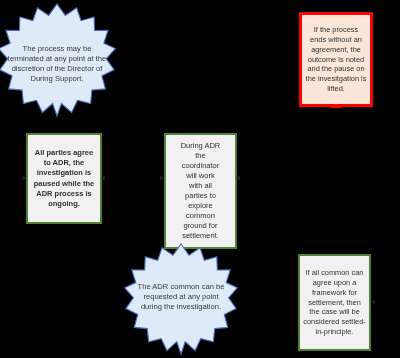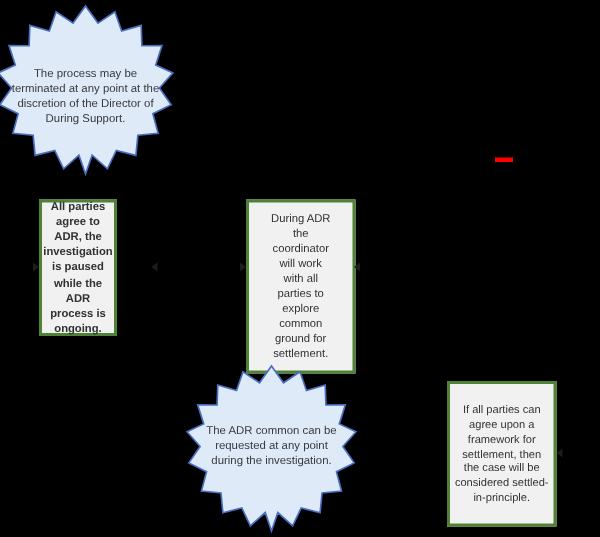--- a/index.html
+++ b/index.html
@@ -93,21 +93,21 @@
     border: 2px solid #4f8234;
   }
   .box.red {
     background: #fbe6d7;
     border: 3px solid #ff0000;
   }
 
   #box-paused {
     left: 26px;
     top: 133px;
-    width: 52px;
+    width: 76px;
     height: 91px;
     font-size: 7.5px;
     font-weight: bold;
     padding: 0 3px;
   }
 
   #box-coordinator {
     left: 164px;
     top: 133px;
     width: 73px;
@@ -159,20 +159,23 @@
 
   <div class="star-node" id="star-terminate">
     <svg width="118" height="124" viewBox="0 0 118 124">
       <polygon points="59,2 67.3,13.4 78.6,5.9 83.1,18.7 96.1,14.9 96.6,28.5 110,28.4 105.8,41.3 117.3,46.6 108.3,56.7 116.1,67.8 103.9,73.8 107.4,86.9 93.9,88.1 92.6,101.6 79.5,98.3 73.6,110.5 63.4,101.5 59,114 54.6,101.5 44.4,110.5 38.5,98.3 25.4,101.6 24.1,88.1 10.6,86.9 14.1,73.8 1.9,67.8 9.7,56.7 0.7,46.6 12.2,41.3 8,28.4 21.4,28.5 21.9,14.9 34.9,18.7 39.4,5.9 50.7,13.4" fill="#dfeaf8" stroke="#4a6ec0" stroke-width="1.1" stroke-linejoin="miter"></polygon>
     </svg>
     <div class="star-text">
       <span>The process may be terminated at any point at the discretion of the Director of During Support.</span>
     </div>
   </div>
 
+  <div class="box red" id="box-terminated-outcome">
+    <span>If the process ends without an agreement, the outcome is noted and the pause on the invesitgation is lifted.</span>
+  </div>
   <div class="red-foot" style="left:330px; top:105px; width:12px; height:3px;"></div>
 
   <div class="box green" id="box-paused">
     <span>All parties agree to ADR, the investigation is paused while the ADR process is ongoing.</span>
   </div>
   <div class="arrow-head arrow-right" style="left:22px; top:175px;"></div>
   <div class="arrow-head arrow-left" style="left:101px; top:175px;"></div>
 
   <div class="box green" id="box-coordinator">
     <span>During ADR the coordinator will work with all parties to explore common ground for settlement.</span>
@@ -183,17 +186,17 @@
   <div class="star-node" id="star-request">
     <svg width="114" height="122" viewBox="0 0 114 122">
       <polygon points="57,2 65,13.2 76,5.8 80.3,18.4 92.8,14.7 93.3,28 106.2,27.9 102.2,40.6 113.3,45.8 104.6,55.7 112.1,66.6 100.3,72.5 103.7,85.4 90.7,86.6 89.4,99.8 76.8,96.6 71.1,108.6 61.2,99.7 57,112 52.8,99.7 42.9,108.6 37.2,96.6 24.6,99.8 23.3,86.6 10.3,85.4 13.7,72.5 1.9,66.6 9.4,55.7 0.7,45.8 11.8,40.6 7.8,27.9 20.7,28 21.2,14.7 33.7,18.4 38,5.8 49,13.2" fill="#dfeaf8" stroke="#4a6ec0" stroke-width="1.1" stroke-linejoin="miter"></polygon>
     </svg>
     <div class="star-text">
       <span>The ADR common can be requested at any point during the investigation.</span>
     </div>
   </div>
 
   <div class="box green" id="box-settled">
-    <span>If all parties can agree upon a framework for settlement, then the case will be considered settled-in-principle.</span>
+    <span>If all common can agree upon a framework for settlement, then the case will be considered settled-in-principle.</span>
   </div>
   <div class="arrow-head arrow-left" style="left:371px; top:299px;"></div>
 
 </div>
 
 </body></html>

